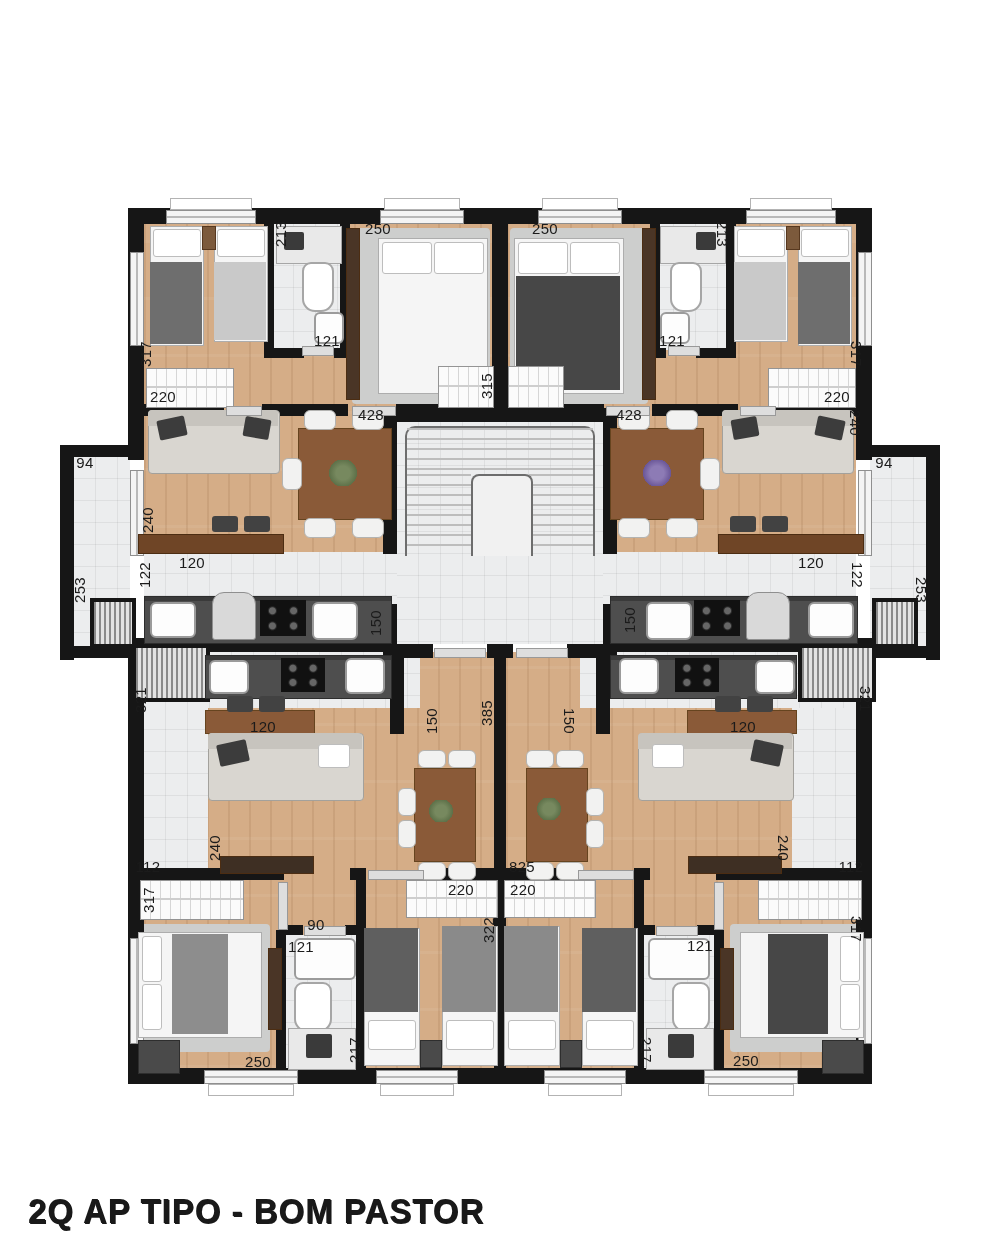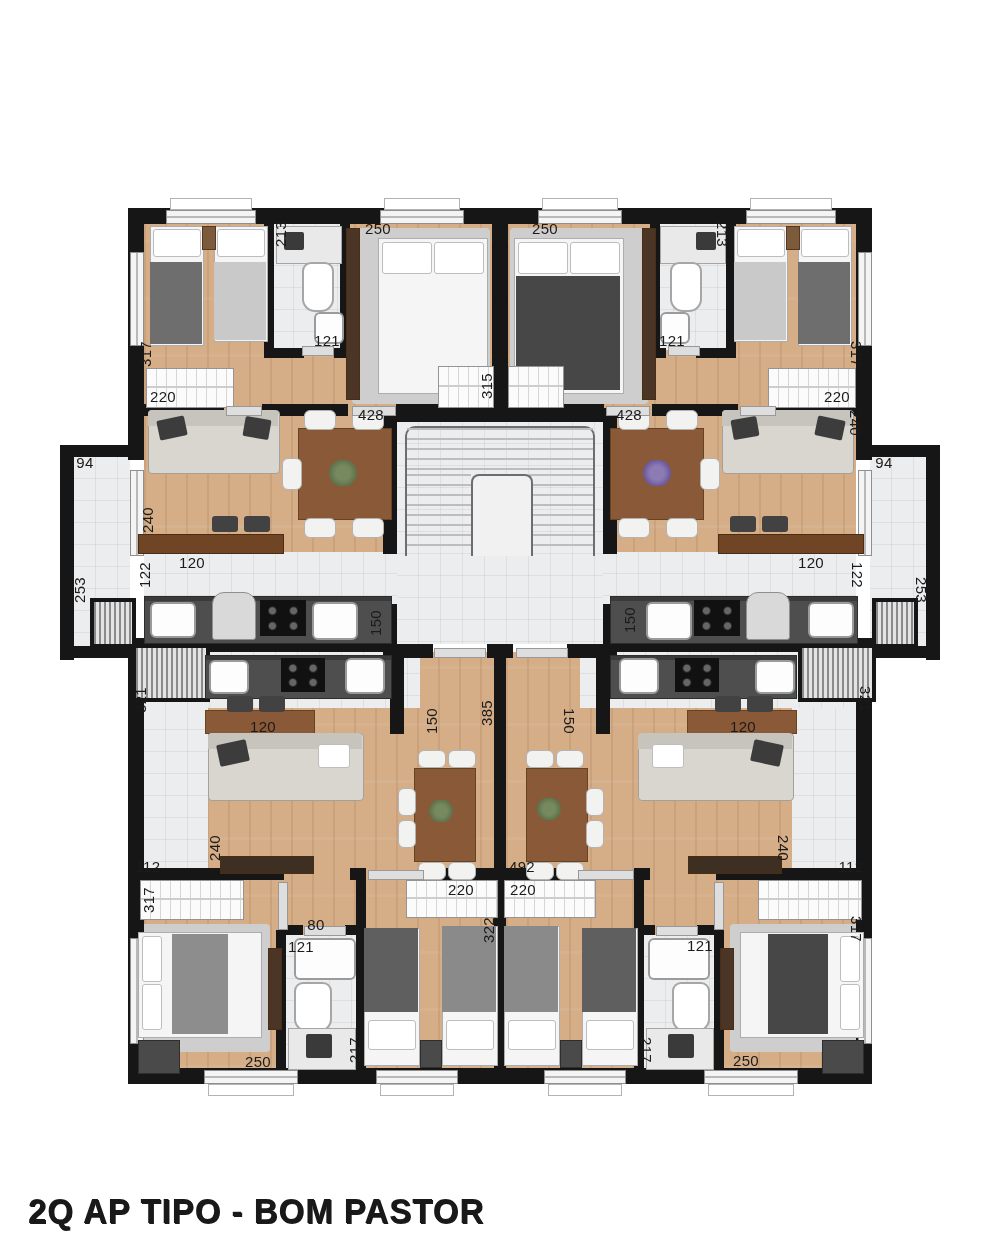--- a/index.html
+++ b/index.html
@@ -379,26 +379,26 @@
       <span class="dim" style="left: 431px; top: 721px; --r: -90deg;">150</span>
       <span class="dim" style="left: 486px; top: 713px; --r: -90deg;">385</span>
       <span class="dim" style="left: 569px; top: 721px; --r: 90deg;">150</span>
       <span class="dim" style="left: 865px; top: 699px; --r: 90deg;">321</span>
       <span class="dim" style="left: 263px; top: 726px; --r: 0deg;">120</span>
       <span class="dim" style="left: 743px; top: 726px; --r: 0deg;">120</span>
       <span class="dim" style="left: 214px; top: 848px; --r: -90deg;">240</span>
       <span class="dim" style="left: 148px; top: 866px; --r: 0deg;">112</span>
       <span class="dim" style="left: 783px; top: 848px; --r: 90deg;">240</span>
       <span class="dim" style="left: 851px; top: 866px; --r: 0deg;">112</span>
-      <span class="dim" style="left: 522px; top: 866px; --r: 0deg;">492</span>
+      <span class="dim" style="left: 522px; top: 866px; --r: 0deg;">825</span>
       <span class="dim" style="left: 461px; top: 889px; --r: 0deg;">220</span>
       <span class="dim" style="left: 523px; top: 889px; --r: 0deg;">220</span>
       <span class="dim" style="left: 488px; top: 930px; --r: -90deg;">322</span>
       <span class="dim" style="left: 148px; top: 900px; --r: -90deg;">317</span>
-      <span class="dim" style="left: 316px; top: 924px; --r: 0deg;">80</span>
+      <span class="dim" style="left: 316px; top: 924px; --r: 0deg;">90</span>
       <span class="dim" style="left: 301px; top: 946px; --r: 0deg;">121</span>
       <span class="dim" style="left: 354px; top: 1050px; --r: -90deg;">217</span>
       <span class="dim" style="left: 258px; top: 1061px; --r: 0deg;">250</span>
       <span class="dim" style="left: 700px; top: 945px; --r: 0deg;">121</span>
       <span class="dim" style="left: 646px; top: 1050px; --r: 90deg;">217</span>
       <span class="dim" style="left: 746px; top: 1060px; --r: 0deg;">250</span>
       <span class="dim" style="left: 856px; top: 929px; --r: 90deg;">317</span>
     </div>
 
   <div class="title">2Q AP TIPO - BOM PASTOR</div>

